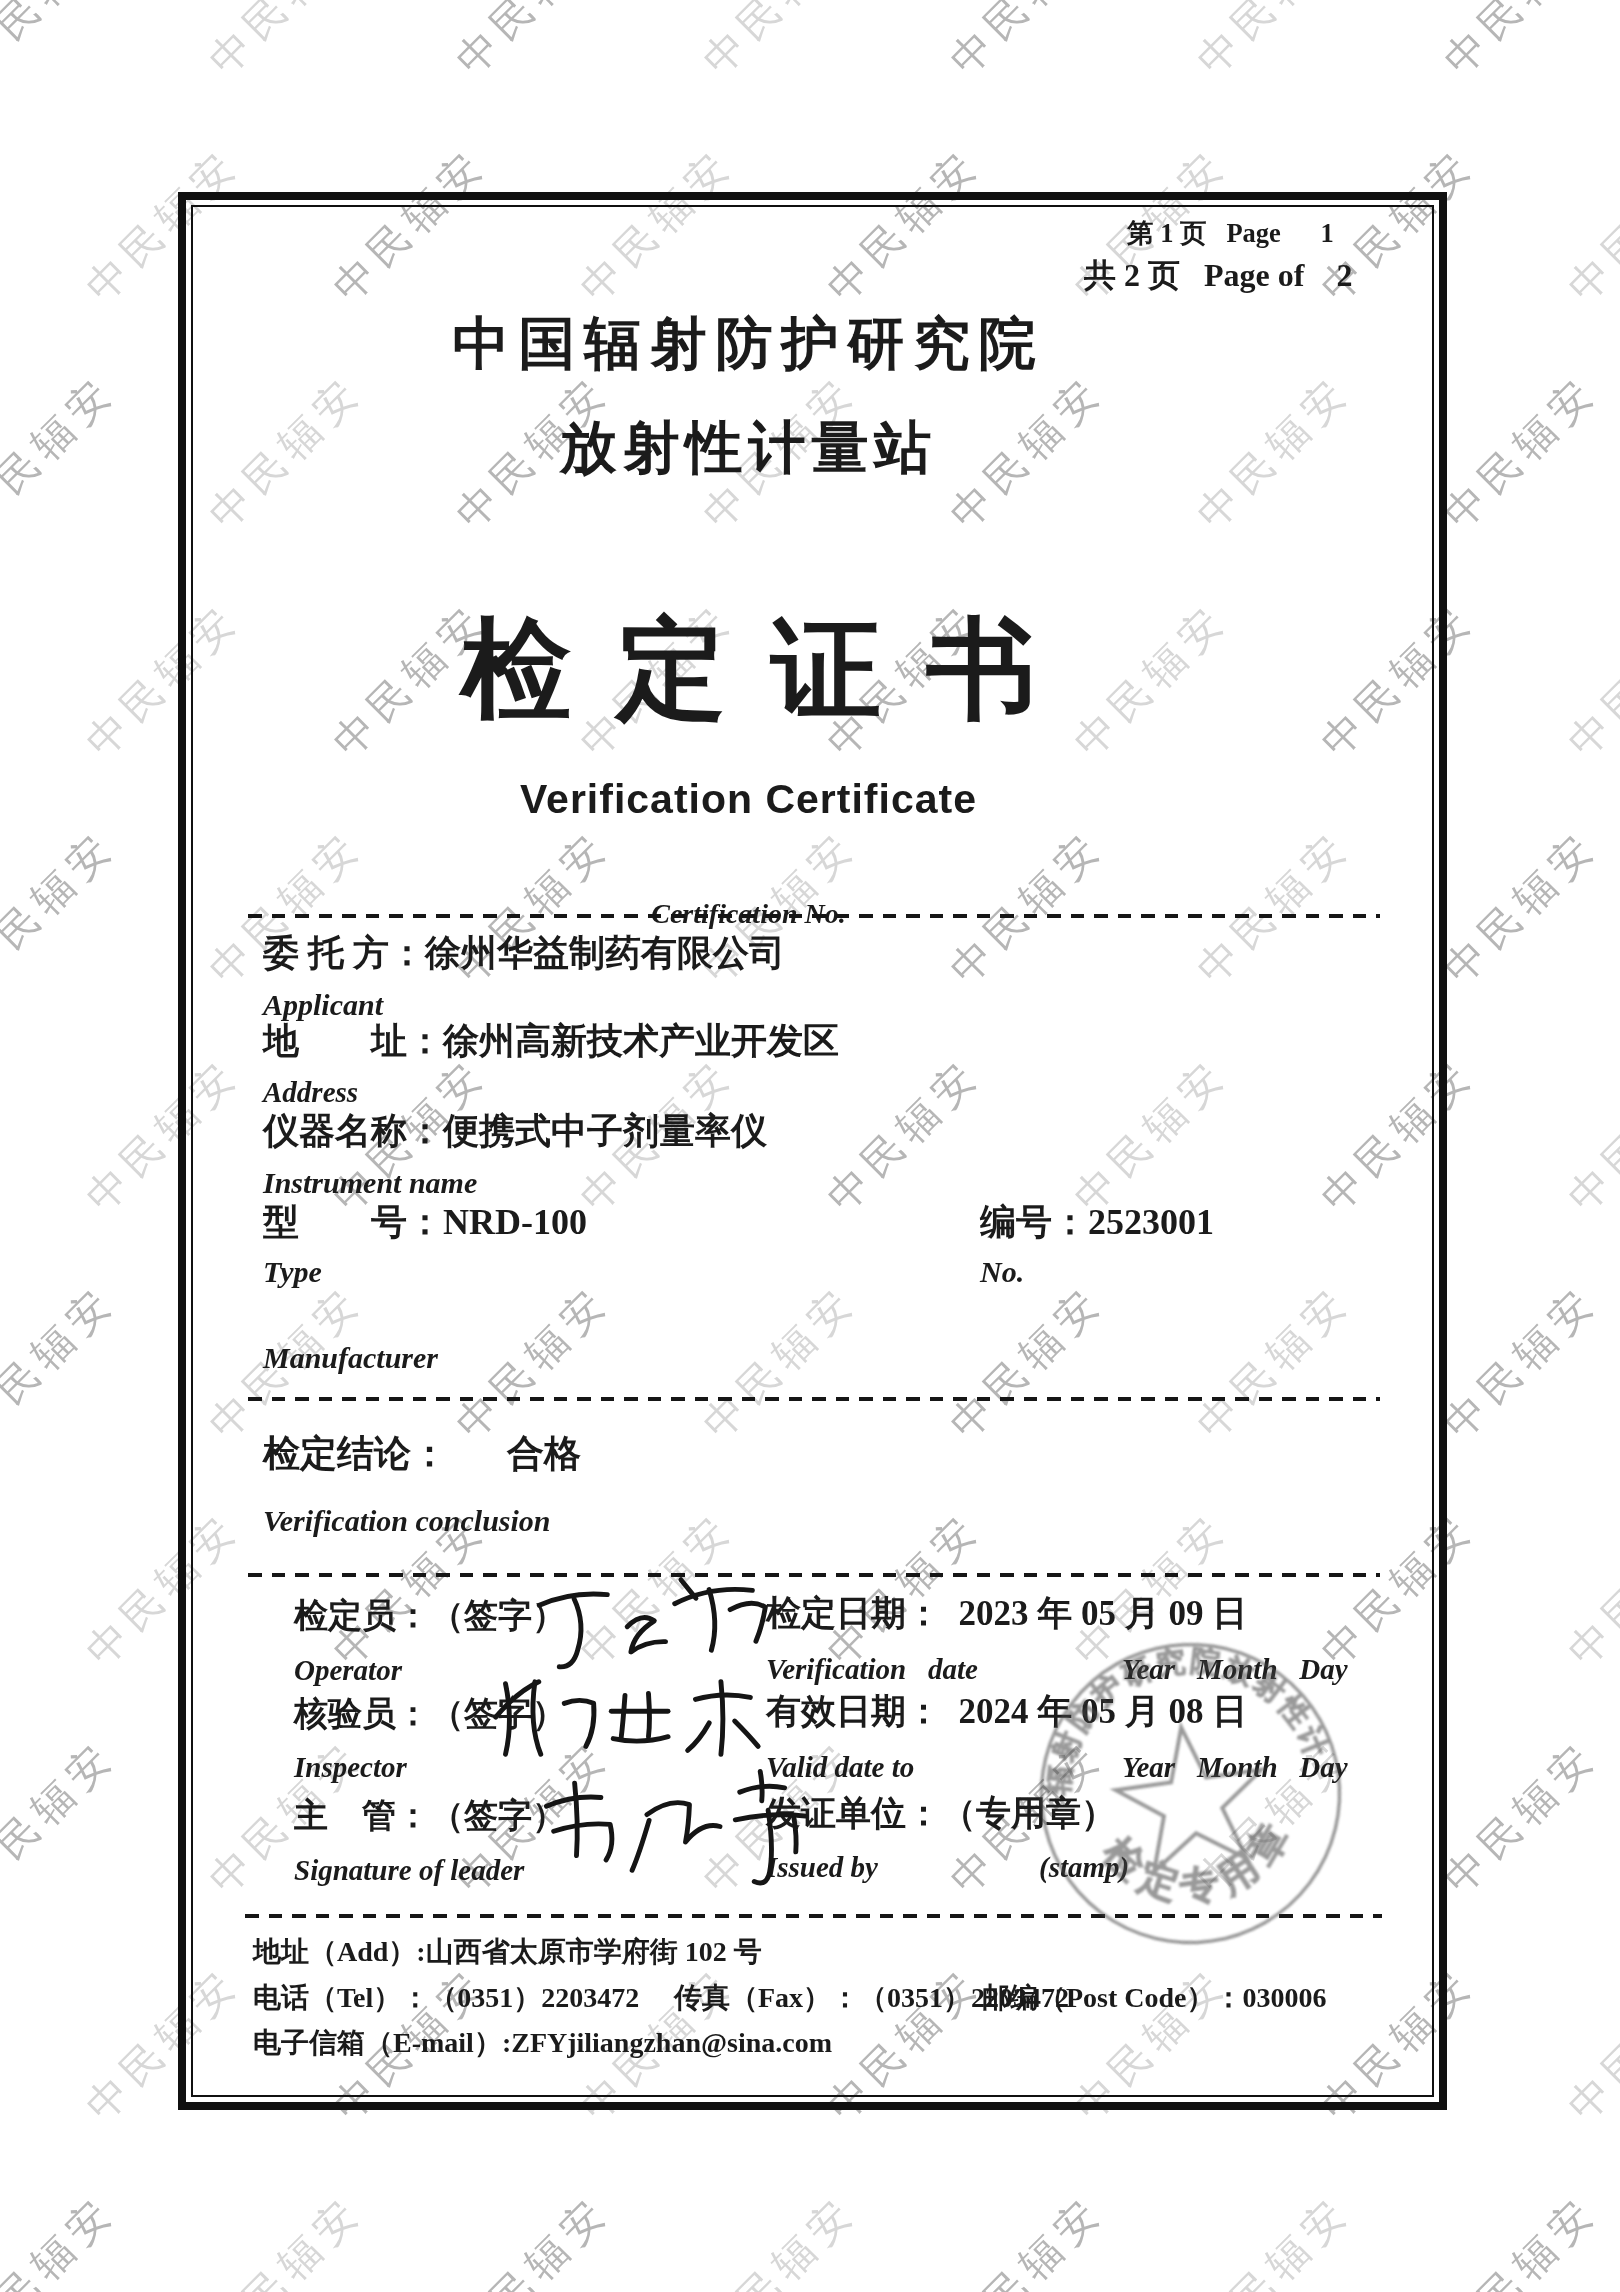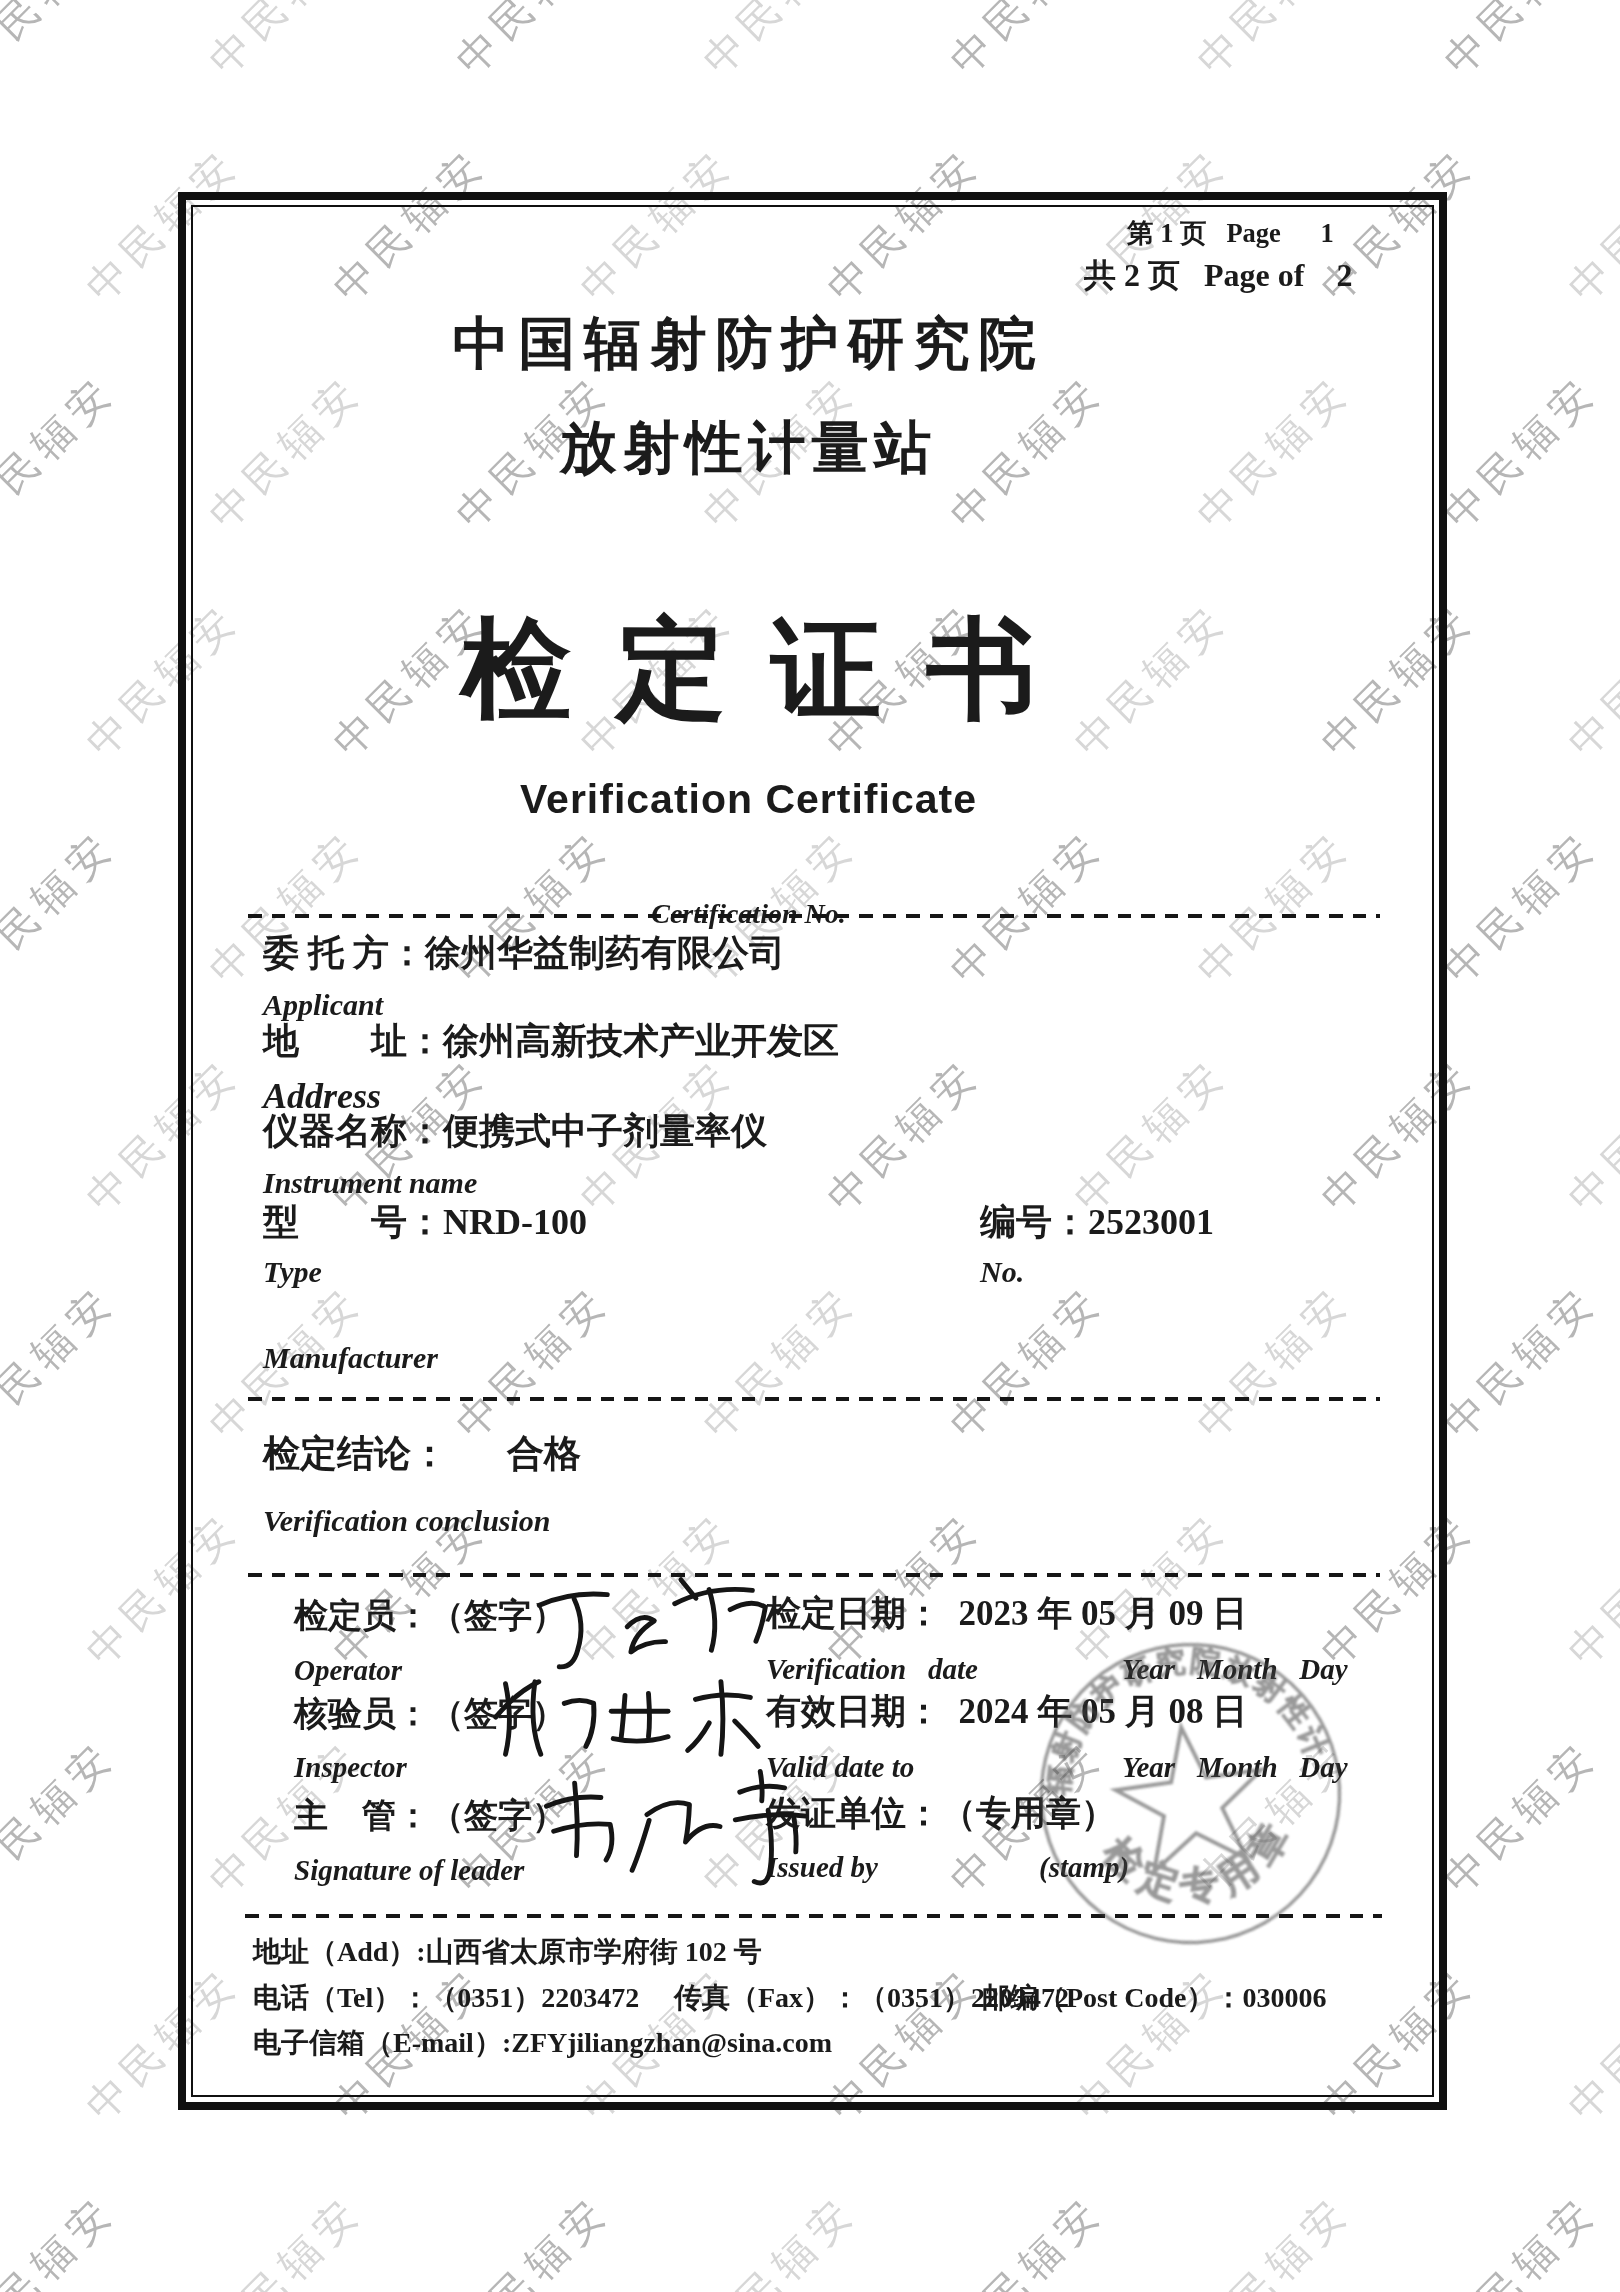--- a/index.html
+++ b/index.html
@@ -131,21 +131,21 @@
 
   <div class="dash" style="left:248px;top:914px;width:1132px;"></div>
   <div class="dash" style="left:248px;top:1397px;width:1132px;"></div>
   <div class="dash" style="left:248px;top:1573px;width:1132px;"></div>
   <div class="dash" style="left:245px;top:1914px;width:1137px;"></div>
 
   <div class="t b" style="left:263px;top:933px;font-size:36px;"><span>委 托 方：</span><span>徐州华益制药有限公司</span></div>
   <div class="t en" style="left:263px;top:988px;font-size:30px;">Applicant</div>
 
   <div class="t b" style="left:263px;top:1021px;font-size:36px;"><span>地　　址：</span><span>徐州高新技术产业开发区</span></div>
-  <div class="t en" style="left:263px;top:1076px;font-size:36px;">Address</div>
+  <div class="t en" style="left:263px;top:1076px;font-size:29px;">Address</div>
 
   <div class="t b" style="left:263px;top:1111px;font-size:36px;"><span>仪器名称：</span><span>便携式中子剂量率仪</span></div>
   <div class="t en" style="left:263px;top:1166px;font-size:30px;">Instrument name</div>
 
   <div class="t b" style="left:263px;top:1202px;font-size:36px;"><span>型　　号：</span><span>NRD-100</span></div>
   <div class="t b" style="left:980px;top:1202px;font-size:36px;"><span>编号：</span><span>2523001</span></div>
   <div class="t en" style="left:263px;top:1255px;font-size:30px;">Type</div>
   <div class="t en" style="left:980px;top:1255px;font-size:30px;">No.</div>
 
   <div class="t en" style="left:263px;top:1341px;font-size:30px;">Manufacturer</div>

